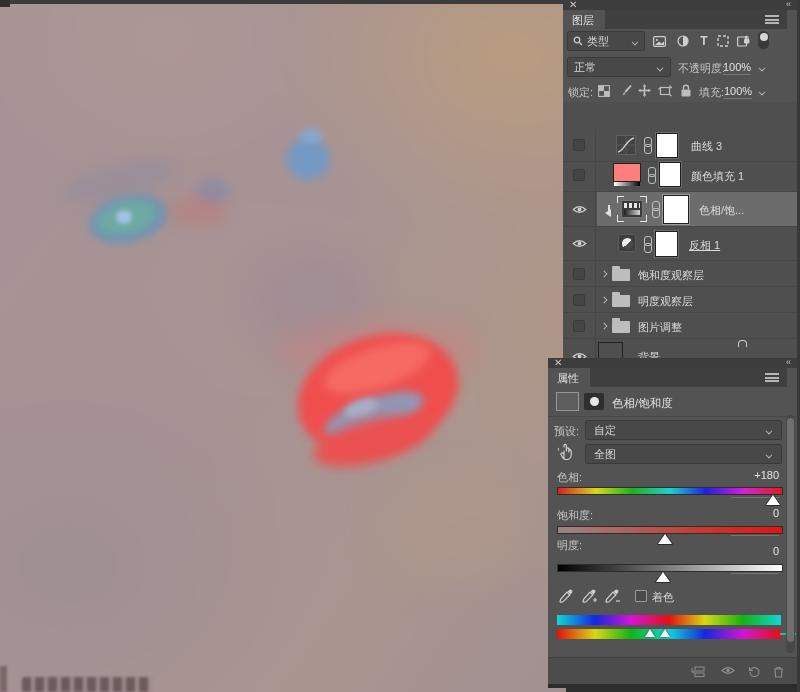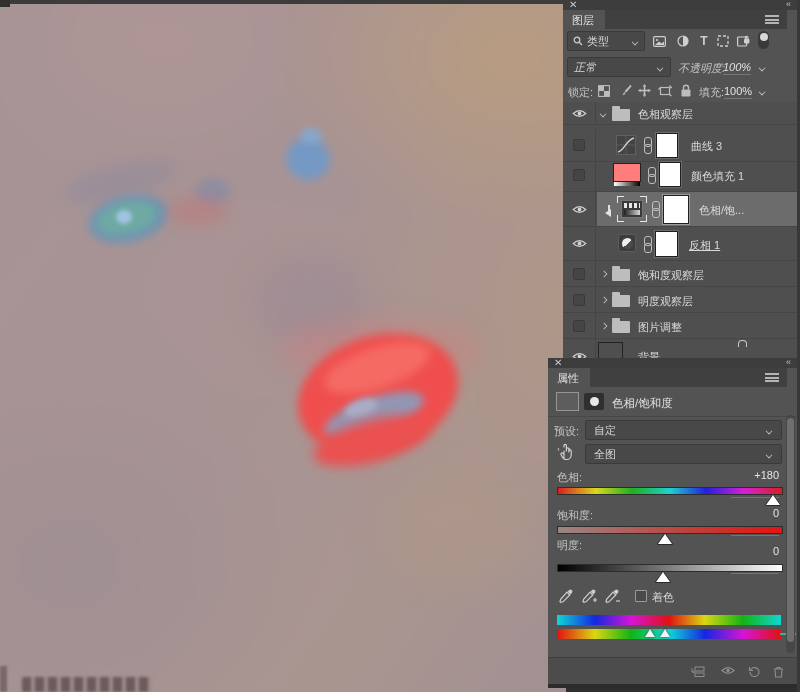--- a/index.html
+++ b/index.html
@@ -62,21 +62,21 @@
 
   
   #layers-panel { left:563px; top:0; width:234px; height:358px; }
   .lp-row { position:absolute; left:0; right:0; }
   #filter-row { top:31px; height:22px; }
   #f-search { left:4px; top:0; width:78px; height:20px; display:flex; align-items:center; gap:4px; padding:0 5px; }
   #f-search .chev { margin-left:auto; }
   .ficon { position:absolute; top:2px; width:16px; height:16px; display:flex; align-items:center; justify-content:center; color:#cfcfcf; }
   .pill { position:absolute; right:28px; top:0; width:11px; height:18px; border-radius:6px; background:#393939; }
   .pill::before { content:""; position:absolute; left:1.5px; top:1.5px; width:8px; height:8px; border-radius:50%; background:#d6d6d6; }
-  #blend-row { top:57px; height:22px;font-style:italic; }
+  #blend-row { top:57px; height:22px; }
   #blend-dd { left:4px; top:0; width:104px; height:20px; display:flex; align-items:center; padding:0 6px; }
   #blend-dd .chev { margin-left:auto; }
   #lock-row { top:82px; height:20px; color:#c7c7c7; }
   .lockico { position:absolute; top:1px; width:15px; height:15px; display:flex; align-items:center; justify-content:center; color:#c9c9c9; }
 
   #layer-list { position:absolute; left:0; top:102px; right:0; bottom:0; background:#4f4f4f; }
   .lrow { position:absolute; left:0; right:0; border-bottom:1px solid #464646; }
   .eyecol { position:absolute; left:0; top:0; bottom:0; width:33px; border-right:1px solid #454545;
     display:flex; align-items:center; justify-content:center; }
   .eyebox { width:12px; height:12px; background:#454545; border:1px solid #3a3a3a; border-radius:2px; }
@@ -280,31 +280,20 @@
             <path d="M3.5 5.5 v-1.8 a2.5 2.5 0 0 1 5 0 v1.8" fill="none" stroke="#bdbdbd" stroke-width="1.4"></path>
           </svg>
       </span>
       <span style="position:absolute; left:136px; top:3px;">填充:</span>
       <span class="ulval" style="position:absolute; left:161px; top:3px; color:#e2e2e2;">100%</span>
       <span class="chev" style="position:absolute; left:196px; top:6px;"></span>
     </div>
 
     <div id="layer-list">
 
-      <div class="lrow" style="top:0; height:23px;">
-        <span class="eyecol">
-          <svg width="15" height="9" viewBox="0 0 16 10">
-              <path d="M1 5 Q8 -1.5 15 5 Q8 11.5 1 5 Z" fill="none" stroke="#d0d0d0" stroke-width="1.2"></path>
-              <circle cx="8" cy="5" r="2.1" fill="#d0d0d0"></circle>
-            </svg>
-        </span>
-        <span class="chev twisty" style="top:8px"></span>
-        <span class="foldr" style="top:7px"></span>
-        <span class="lname" style="left:75px; top:5px;">色相观察层</span>
-      </div>
 
       <div class="lrow" style="top:27px; height:33px;text-decoration:underline;">
         <span class="eyecol">
             <span class="eyebox"></span>
           </span>
         <div class="curve-grid" style="position:absolute; left:53px; top:6px;">
           <svg width="18" height="18" viewBox="0 0 18 18">
               <path d="M0 9 H18 M9 0 V18" stroke="#5b5b5b" stroke-width="1"></path>
               <path d="M1 16 C7 15, 10 3, 17 2" fill="none" stroke="#cfcfcf" stroke-width="1.4"></path>
             </svg>

